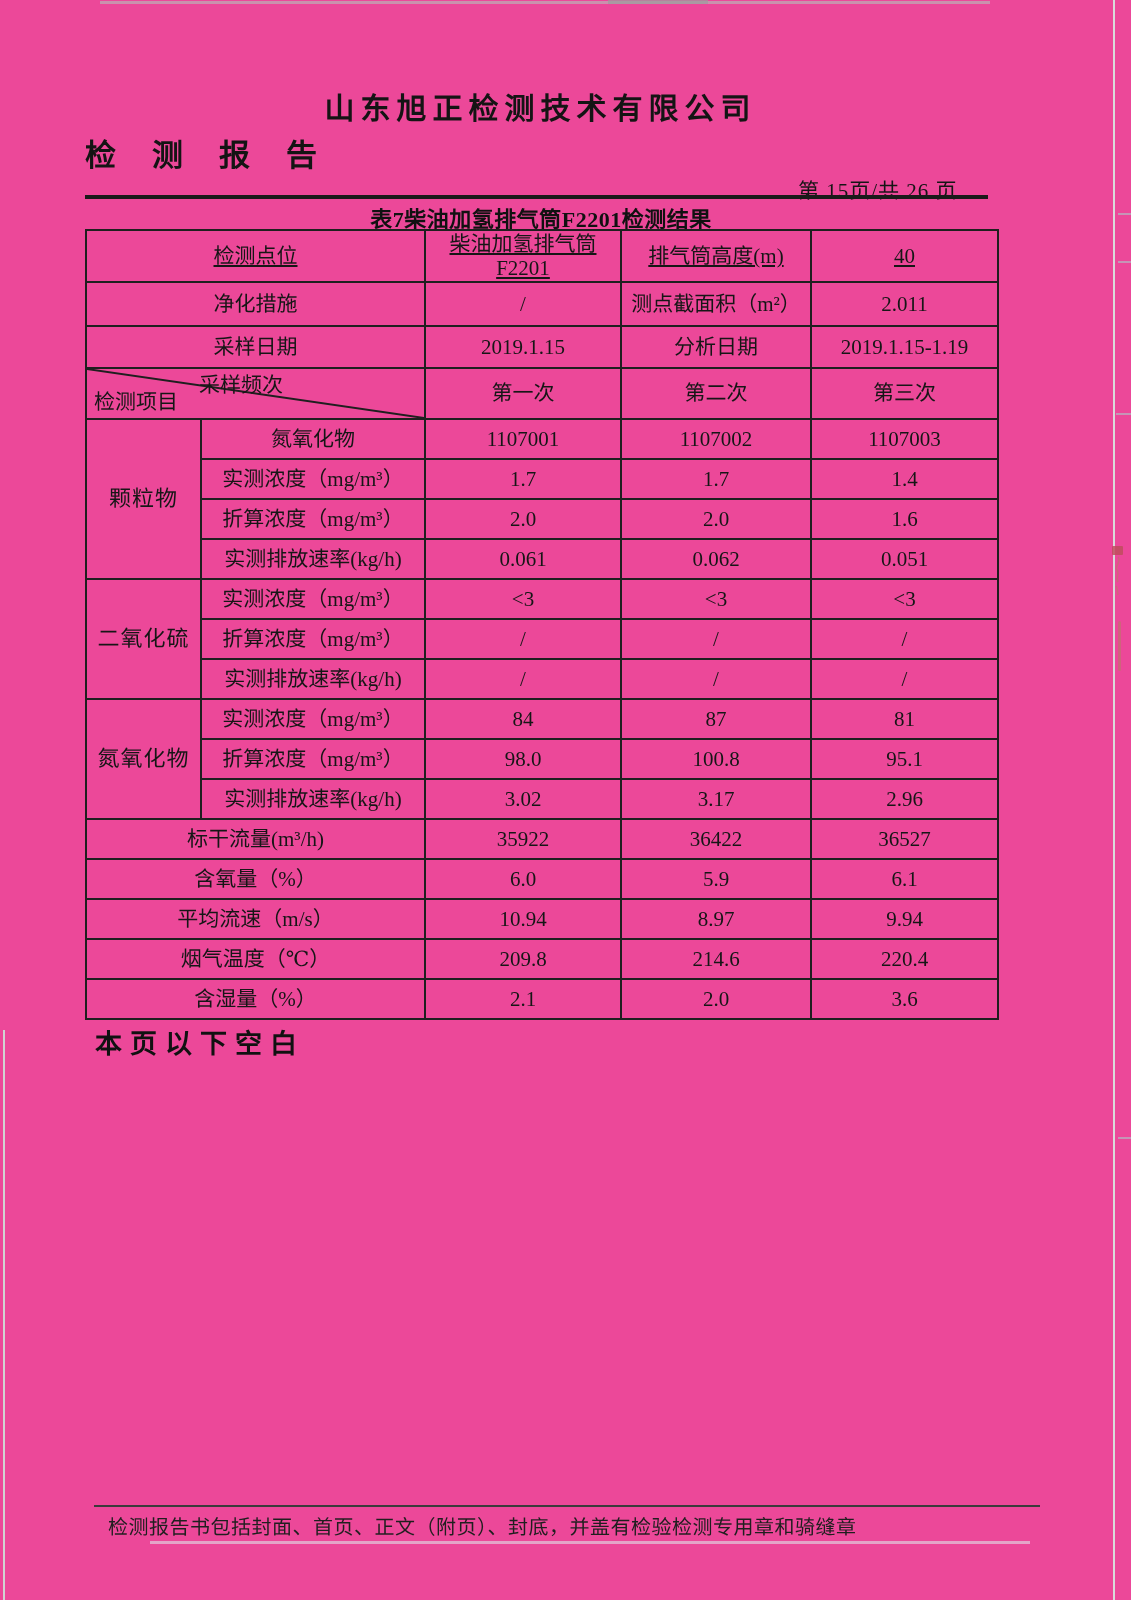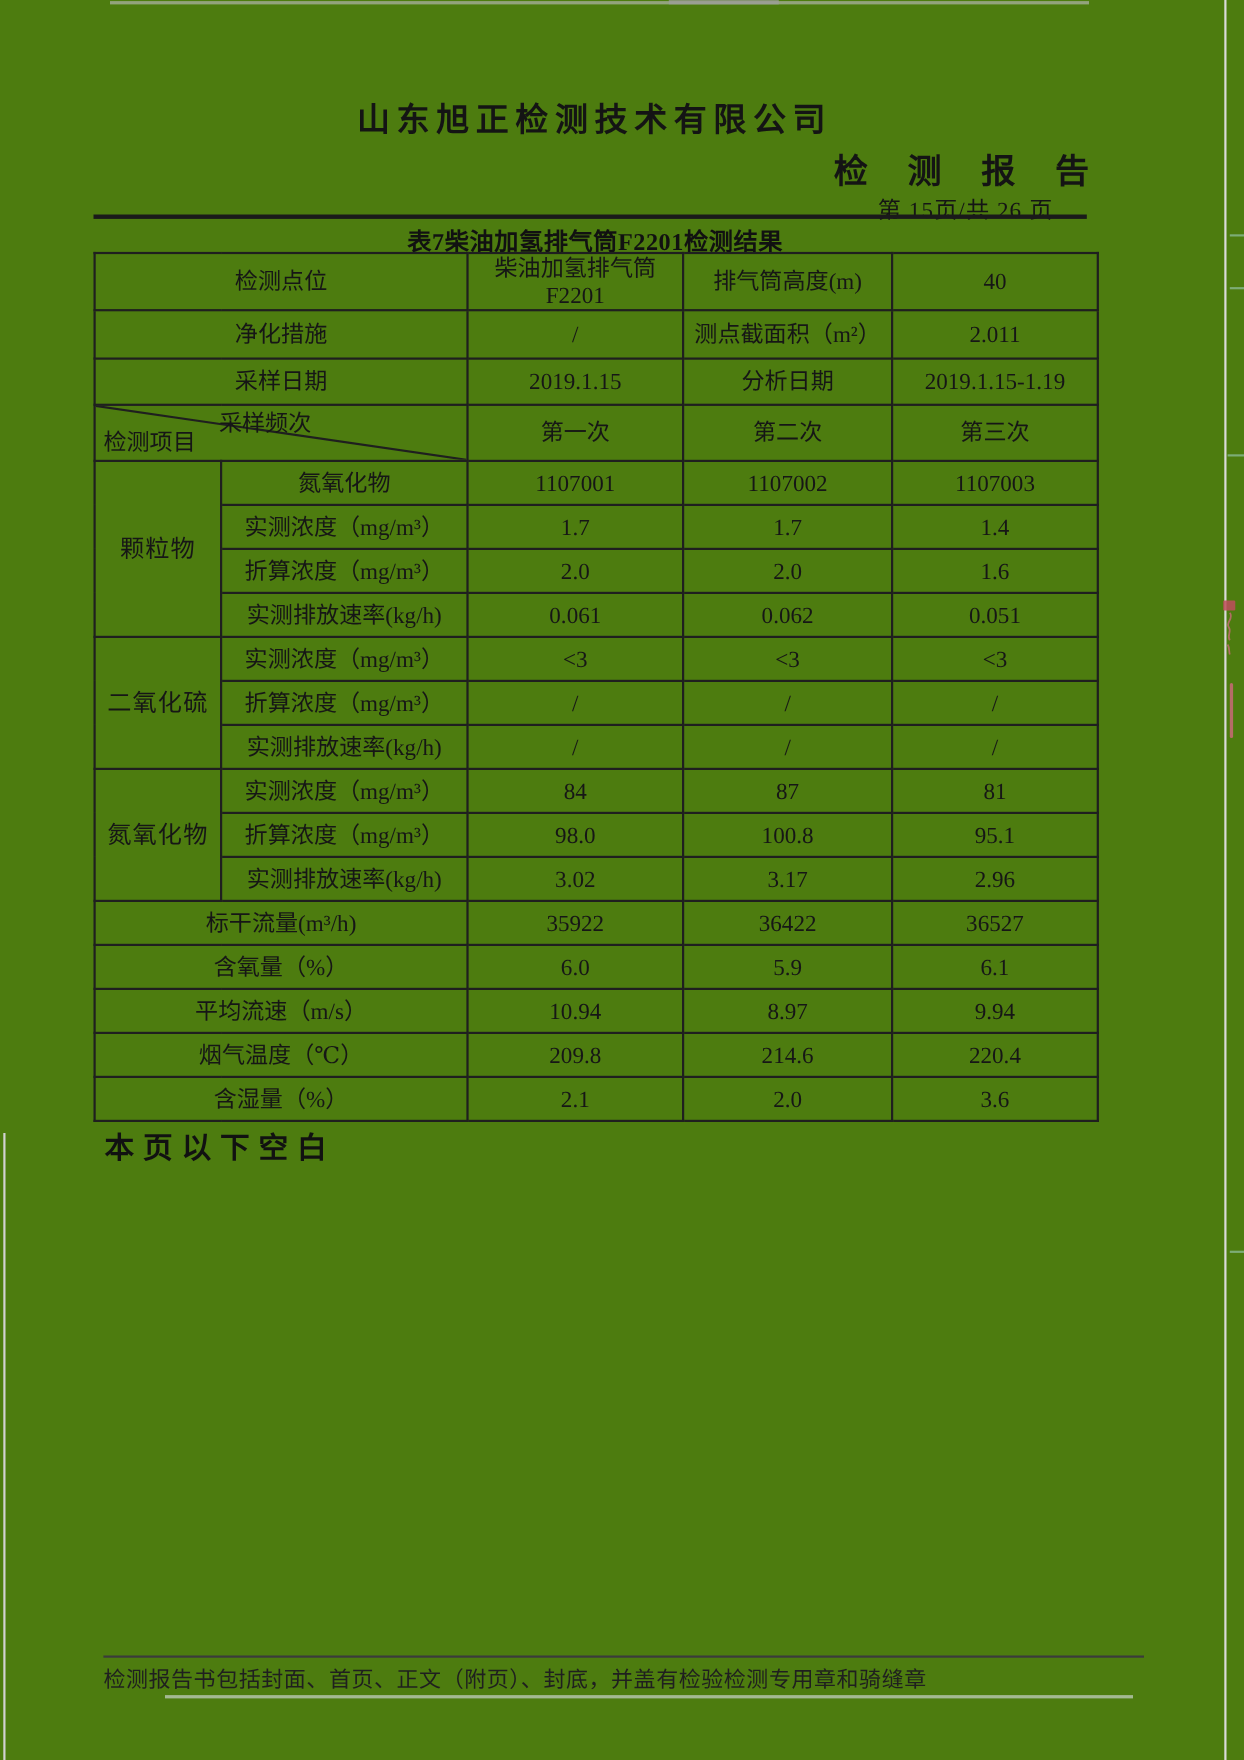--- a/index.html
+++ b/index.html
@@ -1,73 +1,73 @@
 <!DOCTYPE html>
 <html lang="zh-CN"><head>
 <meta charset="utf-8">
 <style>
   * { margin:0; padding:0; box-sizing:border-box; }
   html,body { background:#e8e8e8; }
   .page {
     position:relative;
     width:1131px; height:1600px;
     margin:0 auto;
-    background:#4d7c0f;
+    background:#ec4899;
     overflow:hidden;
     font-family:"Liberation Serif","DejaVu Serif",serif;
     color:#1b1b1b;
   }
   
   .scan-top-edge { position:absolute; left:100px; top:1px; width:890px; height:3px; background:#b9b9b9; opacity:.65; }
   .scan-top-edge-dark { position:absolute; left:608px; top:0; width:100px; height:4px; background:#9c9c9c; opacity:.7; }
   .scan-right-edge { position:absolute; left:1113px; top:0; width:2px; height:1600px; background:#dadada; }
   .scan-left-edge { position:absolute; left:3px; top:1030px; width:2px; height:570px; background:#d2d2d2; }
   .teal-dash { position:absolute; height:2px; background:#a5d6cd; opacity:.55; }
   .stamp-square { position:absolute; left:1112px; top:546px; width:11px; height:9px; background:#bf4d5d; opacity:.85; border-radius:1px; }
   .stamp-squiggle { position:absolute; left:1108px; top:556px; }
   .stamp-stroke { position:absolute; left:1118px; top:621px; width:3px; height:50px; background:#c96a77; border-radius:2px; opacity:.85; }
   .footer-bleed { position:absolute; left:150px; top:1541px; width:880px; height:3px; background:#dfe3e9; opacity:.6; }
 
   
   .head-wrap { position:absolute; left:85px; top:0; width:905px; }
   .company { position:absolute; left:0; top:84px; width:100%; text-align:center; font-size:30px; font-weight:600; color:#141414; }
   .company span { letter-spacing:6px; margin-right:-6px; }
-  .doc-title { position:absolute; left:0; top:130px; width:100%; text-align:right; font-size:31px; font-weight:700; color:#141414; }
+  .doc-title { position:absolute; left:0; top:130px; width:100%; text-align:left; font-size:31px; font-weight:700; color:#141414; }
   .doc-title span { letter-spacing:36px; margin-right:-36px; }
   .report-line { position:absolute; left:92px; top:173px; font-size:22px; color:#151515; }
   .report-line .no { margin-left:9px; letter-spacing:1px; }
   .page-indicator { position:absolute; left:798px; top:174px; font-size:21px; color:#151515; letter-spacing:1px; }
   .head-rule { position:absolute; left:85px; top:195px; width:903px; height:4px; background:#1a1a1a; }
   .table-title { position:absolute; left:85px; top:201px; width:912px; text-align:center; font-size:22px; font-weight:700; color:#111; letter-spacing:.5px; }
 
   
   table.report {
     position:absolute; left:85px; top:229px;
     width:912px; border-collapse:collapse; table-layout:fixed;
     font-size:21px; color:#161616;
   }
   table.report td {
     border:2px solid #1f1f1f;
     text-align:center; vertical-align:middle;
     padding:0 2px; line-height:1.15;
   }
-  tr.rh1 { height:52px; } tr.rh2 { height:44px; } tr.rh3 { height:42px; }
+  tr.rh1 { height:52px;text-decoration:underline; } tr.rh2 { height:44px; } tr.rh3 { height:42px; }
   tr.rhd { height:51px; } tr.rh  { height:40px; }
   td.group { font-size:22px; letter-spacing:1px; }
   td.param, td.lbl { font-size:21px; }
   td.diag { position:relative; padding:0; }
   td.diag svg { position:absolute; left:0; top:0; width:100%; height:100%; }
   .diag-top { position:absolute; left:112px; top:4px; font-size:21px; }
   .diag-bottom { position:absolute; left:7px; bottom:4px; font-size:21px; }
   .two-line span { display:block; }
 
   
   .blank-note { position:absolute; left:95px; top:1022px; font-size:27px; font-weight:700; color:#111; letter-spacing:8px; }
   .footer-rule { position:absolute; left:94px; top:1505px; width:946px; height:2px; background:#3b3b3b; }
-  .footer-note { position:absolute; left:94px; top:1511px; font-size:20px; color:#1f1f1f; letter-spacing:.5px;text-align:right; }
+  .footer-note { position:absolute; left:108px; top:1511px; font-size:20px; color:#1f1f1f; letter-spacing:.5px;text-align:right; }
 </style>
 </head>
 <body>
 
 <div class="page">
 
   <div class="scan-top-edge"></div>
   <div class="scan-top-edge-dark"></div>
   <div class="scan-right-edge"></div>
   <div class="scan-left-edge"></div>

